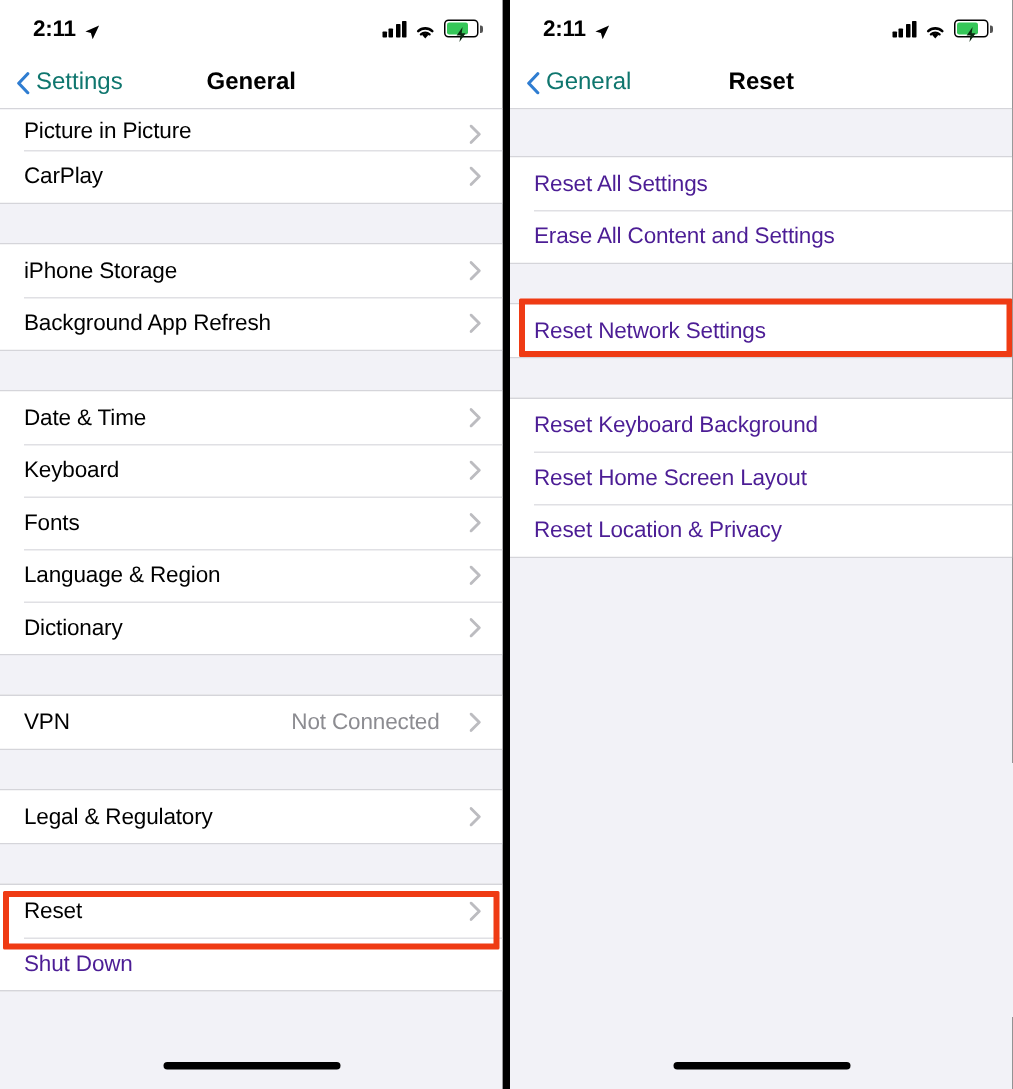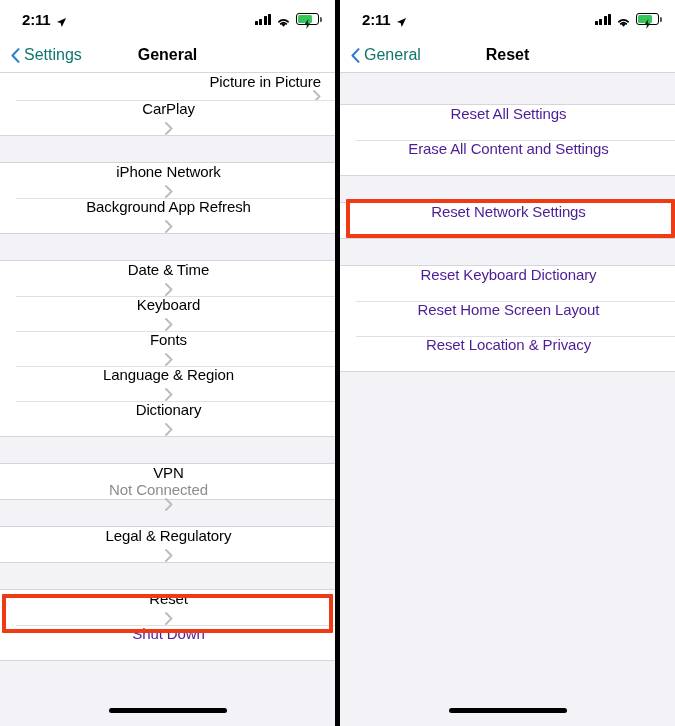--- a/index.html
+++ b/index.html
@@ -167,21 +167,20 @@
 
   .row {
     position: relative;
     display: flex;
     align-items: center;
     height: 35px;
     padding: 0 14px 0 16px;
     background: #ffffff;
     box-sizing: border-box;
     cursor: pointer;
-    flex-direction: column;
   }
   .row + .row::before {
     content: "";
     position: absolute;
     left: 16px;
     right: 0;
     top: 0;
     height: 1px;
     background: #e0e0e4;
   }
@@ -301,21 +300,21 @@
                 <path d="M1 1 L6.5 6.5 L1 12" stroke="#bcbcc0" stroke-width="1.9" fill="none" stroke-linecap="round" stroke-linejoin="round"></path>
               </svg>
           </span>
         </div>
       </div>
 
       <div class="spacer" style="height:26px"></div>
 
       <div class="group">
         <div class="row">
-          <span class="label">iPhone Network</span>
+          <span class="label">iPhone Storage</span>
           <span class="chev">
             <svg viewBox="0 0 8 13" width="8" height="13">
                 <path d="M1 1 L6.5 6.5 L1 12" stroke="#bcbcc0" stroke-width="1.9" fill="none" stroke-linecap="round" stroke-linejoin="round"></path>
               </svg>
           </span>
         </div>
         <div class="row">
           <span class="label">Background App Refresh</span>
           <span class="chev">
             <svg viewBox="0 0 8 13" width="8" height="13">
@@ -487,21 +486,21 @@
       <div class="group">
         <div class="row link">
           <span class="label">Reset Network Settings</span>
         </div>
       </div>
 
       <div class="spacer" style="height:26px"></div>
 
       <div class="group">
         <div class="row link">
-          <span class="label">Reset Keyboard Dictionary</span>
+          <span class="label">Reset Keyboard Background</span>
         </div>
         <div class="row link">
           <span class="label">Reset Home Screen Layout</span>
         </div>
         <div class="row link">
           <span class="label">Reset Location &amp; Privacy</span>
         </div>
       </div>
 
       <div class="hl-box" style="left:6px; top:126px; width:329px; height:39px;"></div>

